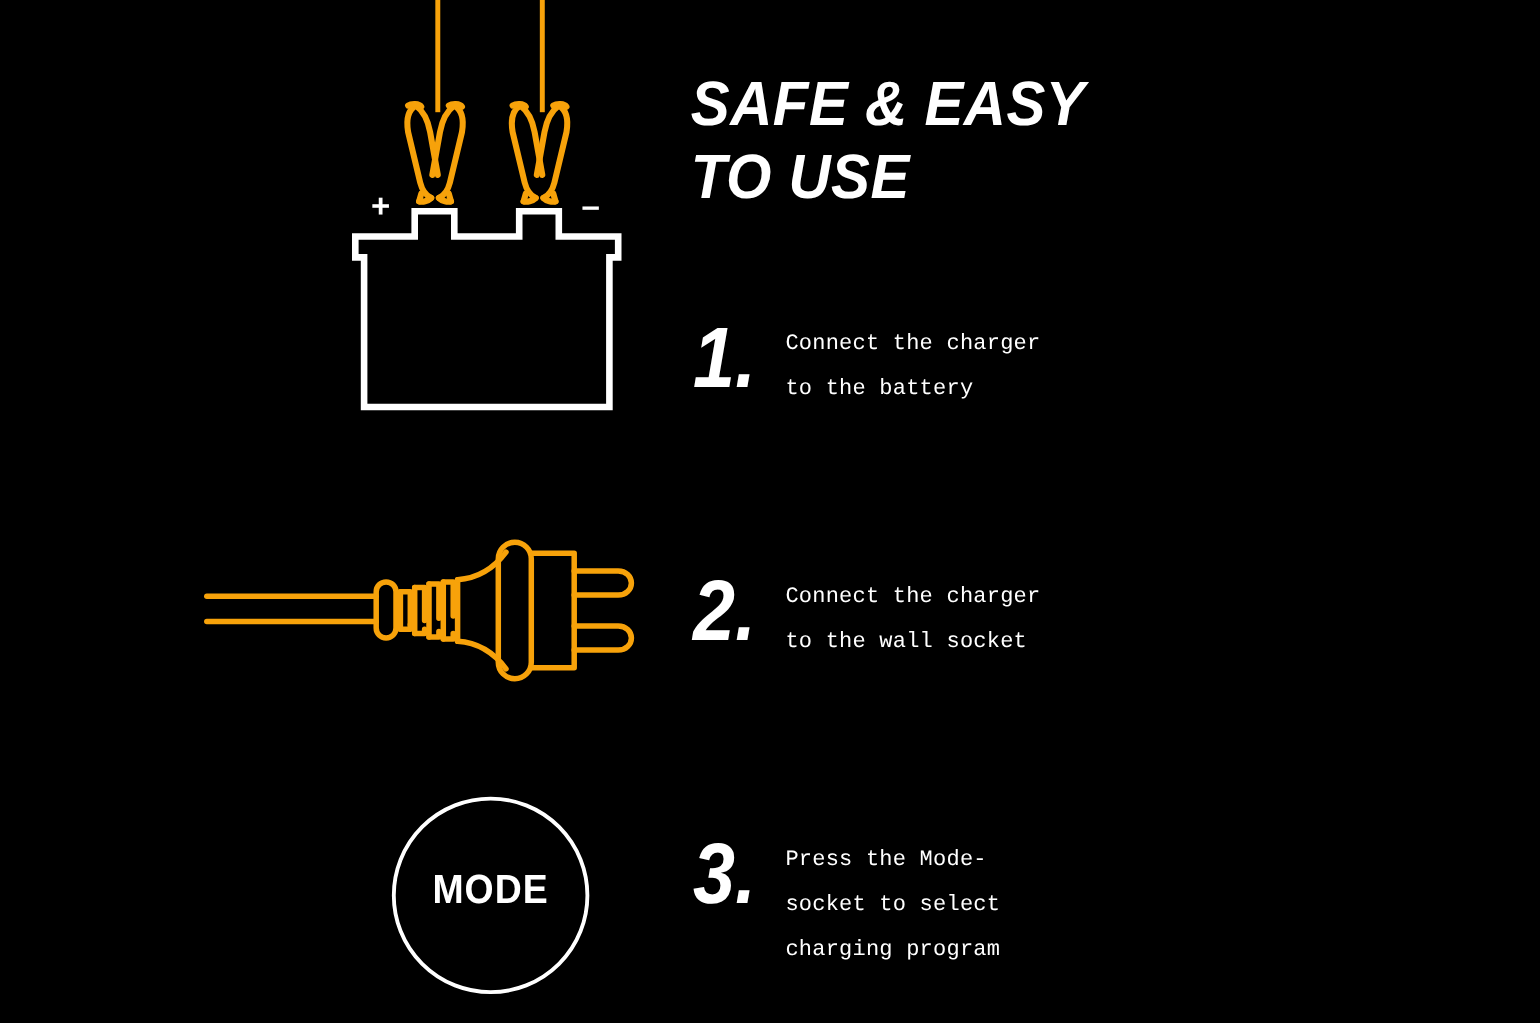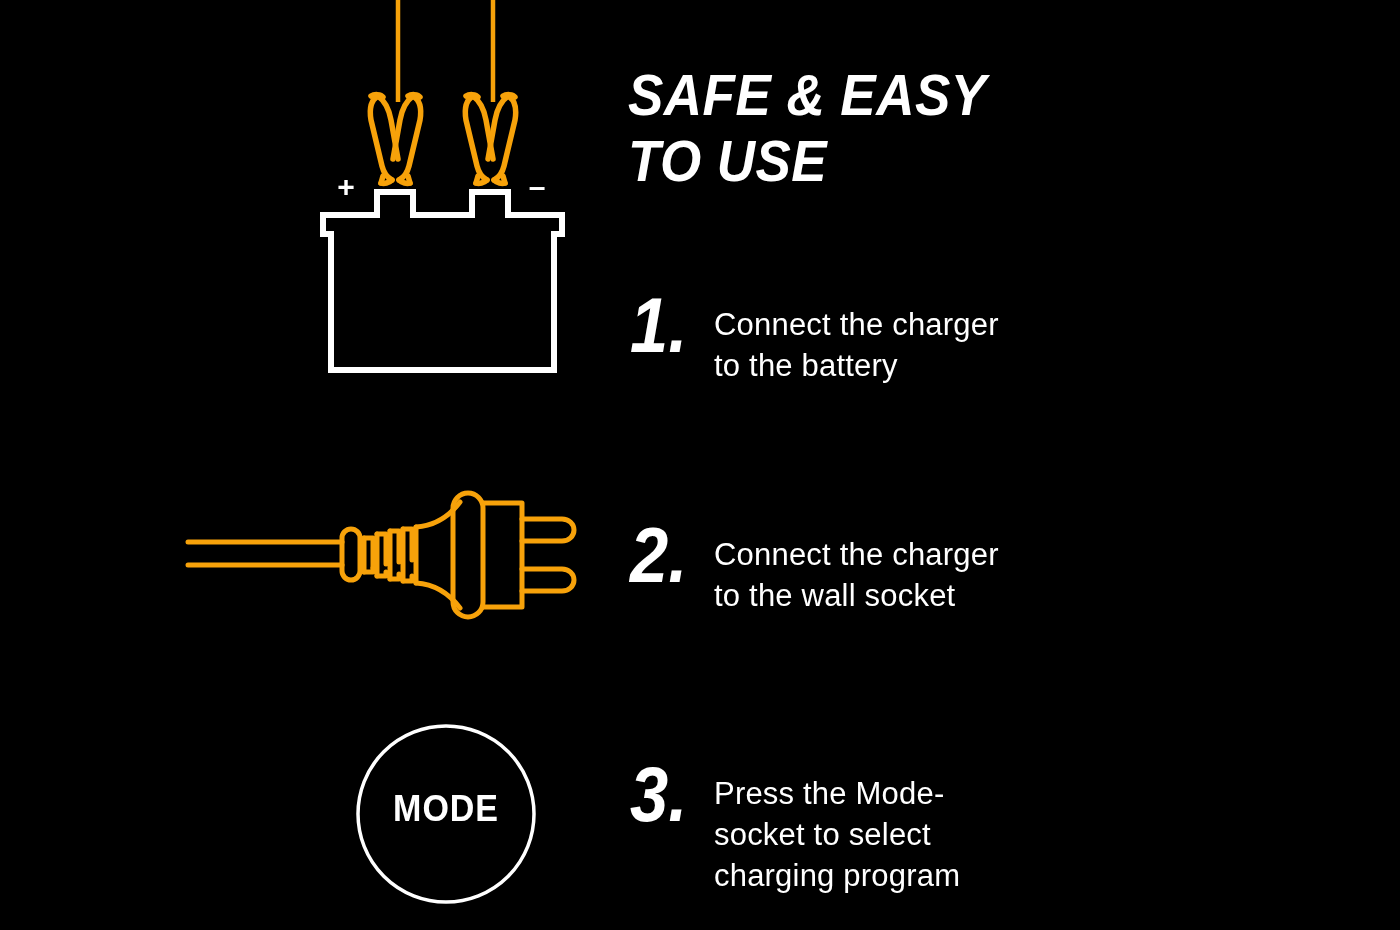--- a/index.html
+++ b/index.html
@@ -49,28 +49,27 @@
     font-style: italic;
     font-size: 78px;
     line-height: 74px;
     transform: scaleX(0.88);
     transform-origin: left top;
     width: 84px;
     flex: 0 0 84px;
   }
   .step-text {
     color: #ffffff;
-    font-family: Liberation Sans, sans-serif;
+    font-family: Liberation Mono, monospace;
     font-weight: 400;
-    font-size: 31px;
+    font-size: 20px;
     line-height: 41px;
     letter-spacing: 0.2px;
     white-space: pre-line;
     padding-top: 4px;
-    margin-top: 12px;
   }
 
   #step1 { left: 630px; top: 288px; }
   #step2 { left: 630px; top: 518px; }
   #step3 { left: 630px; top: 757px; }
 
   
   .illus {
     position: absolute;
   }

